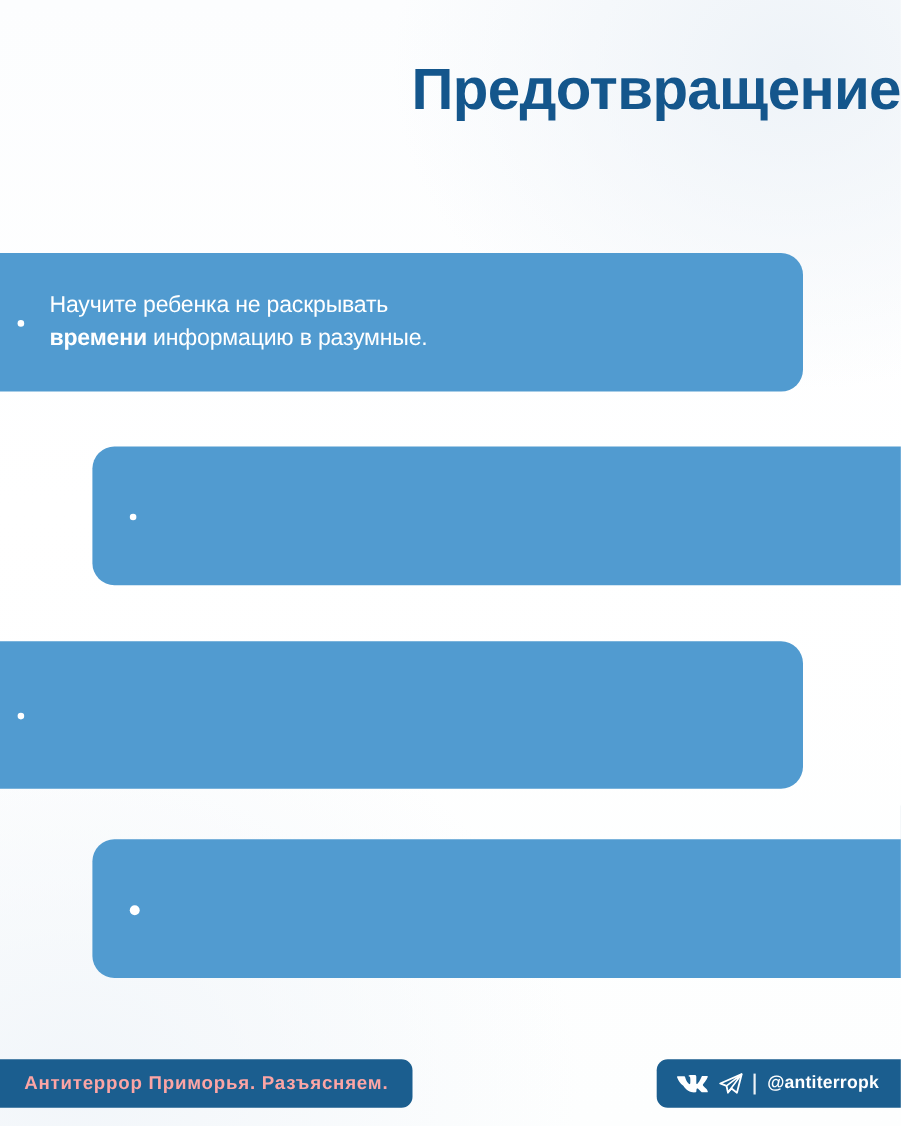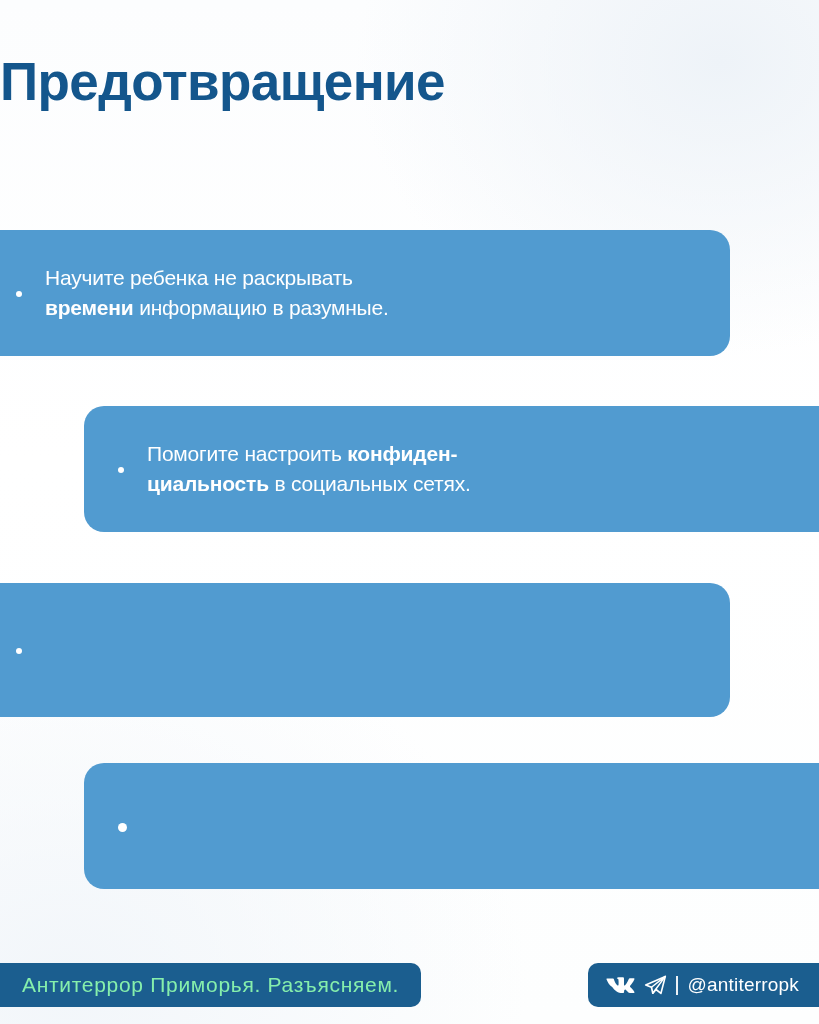--- a/index.html
+++ b/index.html
@@ -36,21 +36,21 @@
       radial-gradient(ellipse 640px 520px at 8% 96%, #f2f6fa 0%, rgba(242,246,250,0) 72%),
       linear-gradient(180deg, #fcfdfe 0%, #ffffff 45%, #fdfefe 100%);
   }
 
   
   .title-block {
     position: absolute;
     top: 52px;
     left: 0;
     width: 819px;
-    text-align: left;
+    text-align: right;
     z-index: 5;
   }
 
   .title-line {
     display: block;
     color: #14568c;
     font-weight: bold;
     font-size: 53px;
     line-height: 1.13;
     letter-spacing: -0.6px;
@@ -143,39 +143,39 @@
   }
 
   #footer-brand {
     left: -20px;
     top: 0;
     border-radius: 0 10px 10px 0;
     padding: 0 22px 0 42px;
   }
 
   #footer-brand .brand-text {
-    color: #86efac;
-    font-size: 21px;
-    font-weight: normal;
+    color: #fca5a5;
+    font-size: 17px;
+    font-weight: bold;
     letter-spacing: 0.7px;
     white-space: nowrap;
   }
 
   #footer-social {
     right: -20px;
     top: 0;
     border-radius: 10px 0 0 10px;
     padding: 0 40px 0 18px;
     gap: 8px;
   }
 
   #footer-social .handle-text {
     color: #ffffff;
-    font-size: 19px;
-    font-weight: normal;
+    font-size: 16px;
+    font-weight: bold;
     letter-spacing: 0.2px;
     white-space: nowrap;
   }
 
   .social-divider {
     width: 2px;
     height: 19px;
     background: #ffffff;
     opacity: 0.92;
     margin: 0 2px 0 1px;
@@ -229,24 +229,20 @@
     <div class="tip left" id="tip-1">
       <span class="tip-bullet small"></span>
       <div class="tip-text">
         <span>Научите ребенка не раскрывать</span><br>
         <b>времени </b><span>информацию в разумные.</span>
       </div>
     </div>
 
     <div class="tip right" id="tip-2">
       <span class="tip-bullet small"></span>
-      <div class="tip-text">
-        <span>Помогите настроить </span><b>конфиден-</b><br>
-        <b>циальность</b><span> в социальных сетях.</span>
-      </div>
     </div>
 
     <div class="tip left" id="tip-3">
       <span class="tip-bullet small"></span>
     </div>
 
     <div class="tip right" id="tip-4">
       <span class="tip-bullet"></span>
     </div>
 

